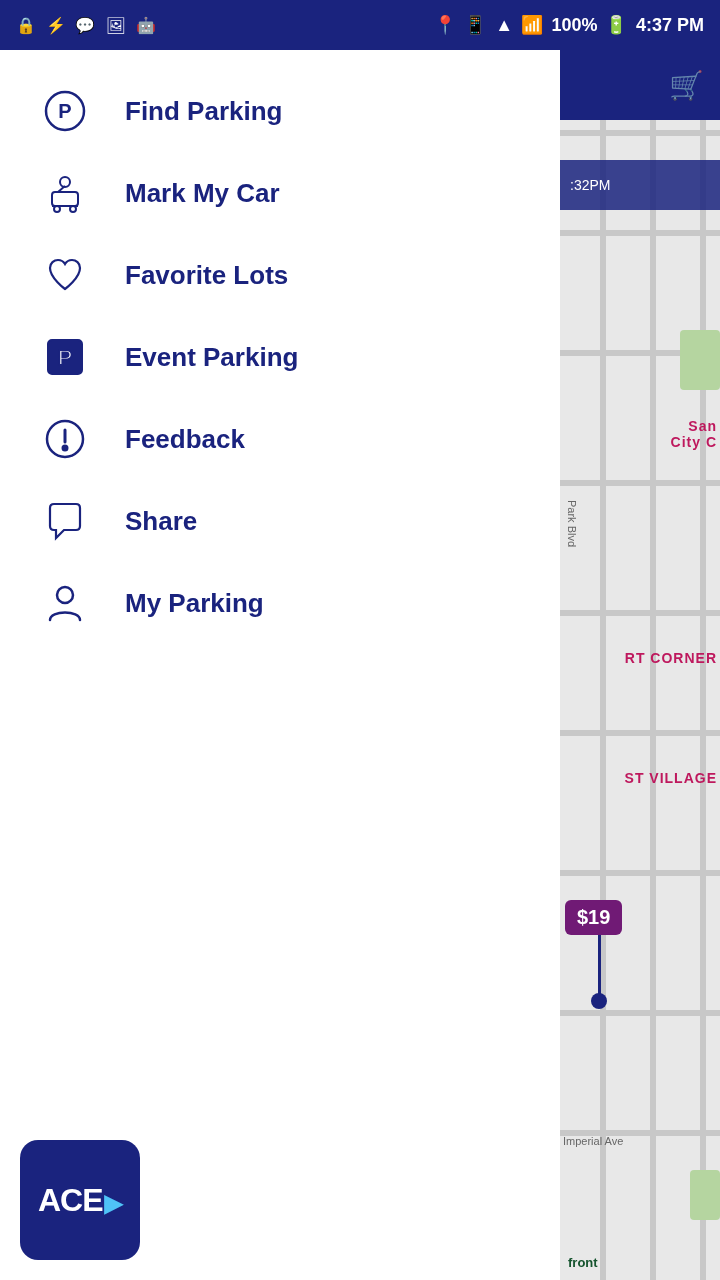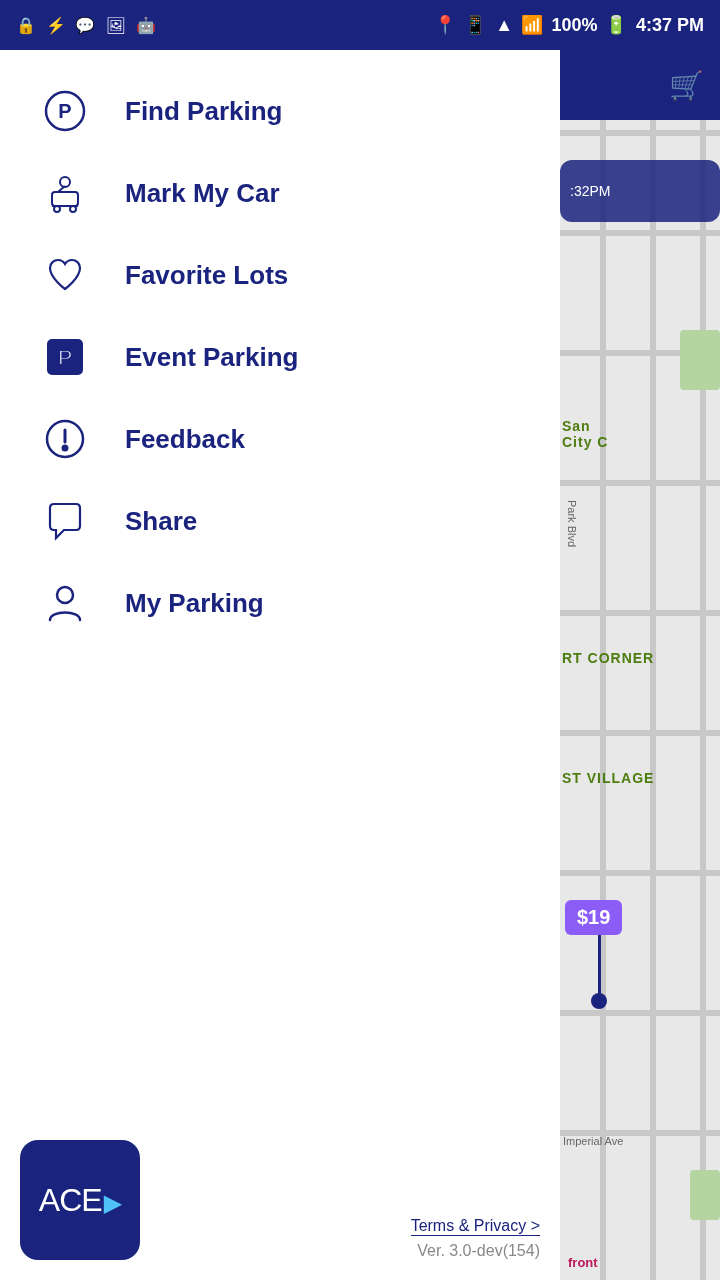--- a/index.html
+++ b/index.html
@@ -91,39 +91,39 @@
       color: rgba(255,255,255,0.7);
       font-size: 28px;
     }
 
     
     .search-bar {
       position: absolute;
       top: 160px;
       left: 560px;
       width: 160px;
-      height: 62px;
+      height: 50px;
       background: rgba(26,35,126,0.85);
       display: flex;
       align-items: center;
       padding: 8px 10px;
       z-index: 1;
-      border-radius: 12px;
+      border-radius: 0;
     }
     .search-bar-text {
       color: white;
       font-size: 14px;
     }
 
     
     .price-badge {
       position: absolute;
       top: 900px;
       left: 565px;
-      background: #8b5cf6;
+      background: #701a75;
       color: white;
       font-size: 20px;
       font-weight: 700;
       padding: 6px 12px;
       border-radius: 6px;
       z-index: 2;
     }
     .price-pin {
       position: absolute;
       top: 935px;
@@ -210,21 +210,21 @@
       background: #1a237e;
       border-radius: 18px;
       display: flex;
       align-items: center;
       justify-content: center;
       flex-shrink: 0;
     }
     .ace-logo-text {
       color: white;
       font-size: 32px;
-      font-weight: 400;
+      font-weight: 700;
       letter-spacing: -1px;
       font-family: Arial, sans-serif;
       text-align: right;
     }
     .ace-play {
       color: #4fc3f7;
       font-size: 24px;
       margin-left: 2px;
     }
 
@@ -257,25 +257,25 @@
     .road-label-h {
       position: absolute;
       color: #666;
       font-size: 11px;
       font-weight: 500;
     }
 
     
     .area-label {
       position: absolute;
-      color: #4d7c0f;
+      color: #be185d;
       font-size: 14px;
       font-weight: 700;
       letter-spacing: 1px;
-      text-align: left;
+      text-align: right;
     }
   </style>
 </head>
 <body>
 
 <div class="map-background">
 
   <div class="map-road-h" style="top:80px;"></div>
   <div class="map-road-h" style="top:180px;"></div>
   <div class="map-road-h" style="top:300px;"></div>
@@ -291,21 +291,21 @@
   <div class="map-green-area" style="top:280px;left:680px;width:40px;height:60px;"></div>
   <div class="map-green-area" style="top:1120px;left:690px;width:30px;height:50px;"></div>
 
   <div class="area-label" style="top:368px; left:562px; width:155px;">San<br>City C</div>
   <div class="area-label" style="top:600px; left:562px; width:155px;">RT CORNER</div>
   <div class="area-label" style="top:720px; left:562px; width:155px;">ST VILLAGE</div>
 
   <div class="road-label-v" style="top:450px; left:566px;">Park Blvd</div>
   <div class="road-label-h" style="top:1085px; left:563px;text-align:right;">Imperial Ave</div>
 
-  <div style="position:absolute;bottom:10px;left:568px;color:#be185d;font-size:13px;font-weight:600;">front</div>
+  <div style="position:absolute;bottom:10px;left:568px;color:#14532d;font-size:13px;font-weight:600;">front</div>
 </div>
 
 <div class="price-badge">$19</div>
 <div class="price-pin"></div>
 <div class="price-dot"></div>
 
 <div class="status-bar">
   <div class="status-bar-left">
     <span class="status-icon">🔒</span>
     <span class="status-icon">⚡</span>
@@ -413,18 +413,14 @@
     </div>
 
   </div>
 
   <div class="drawer-footer">
     <div class="ace-logo">
       <span class="ace-logo-text">
         <span>ACE</span><span class="ace-play">▶</span>
       </span>
     </div>
-    <div class="footer-links">
-      <a class="terms-link" href="#">Terms &amp; Privacy &gt;</a>
-      <span class="version-text">Ver. 3.0-dev(154)</span>
-    </div>
   </div>
 </div>
 
 </body></html>

